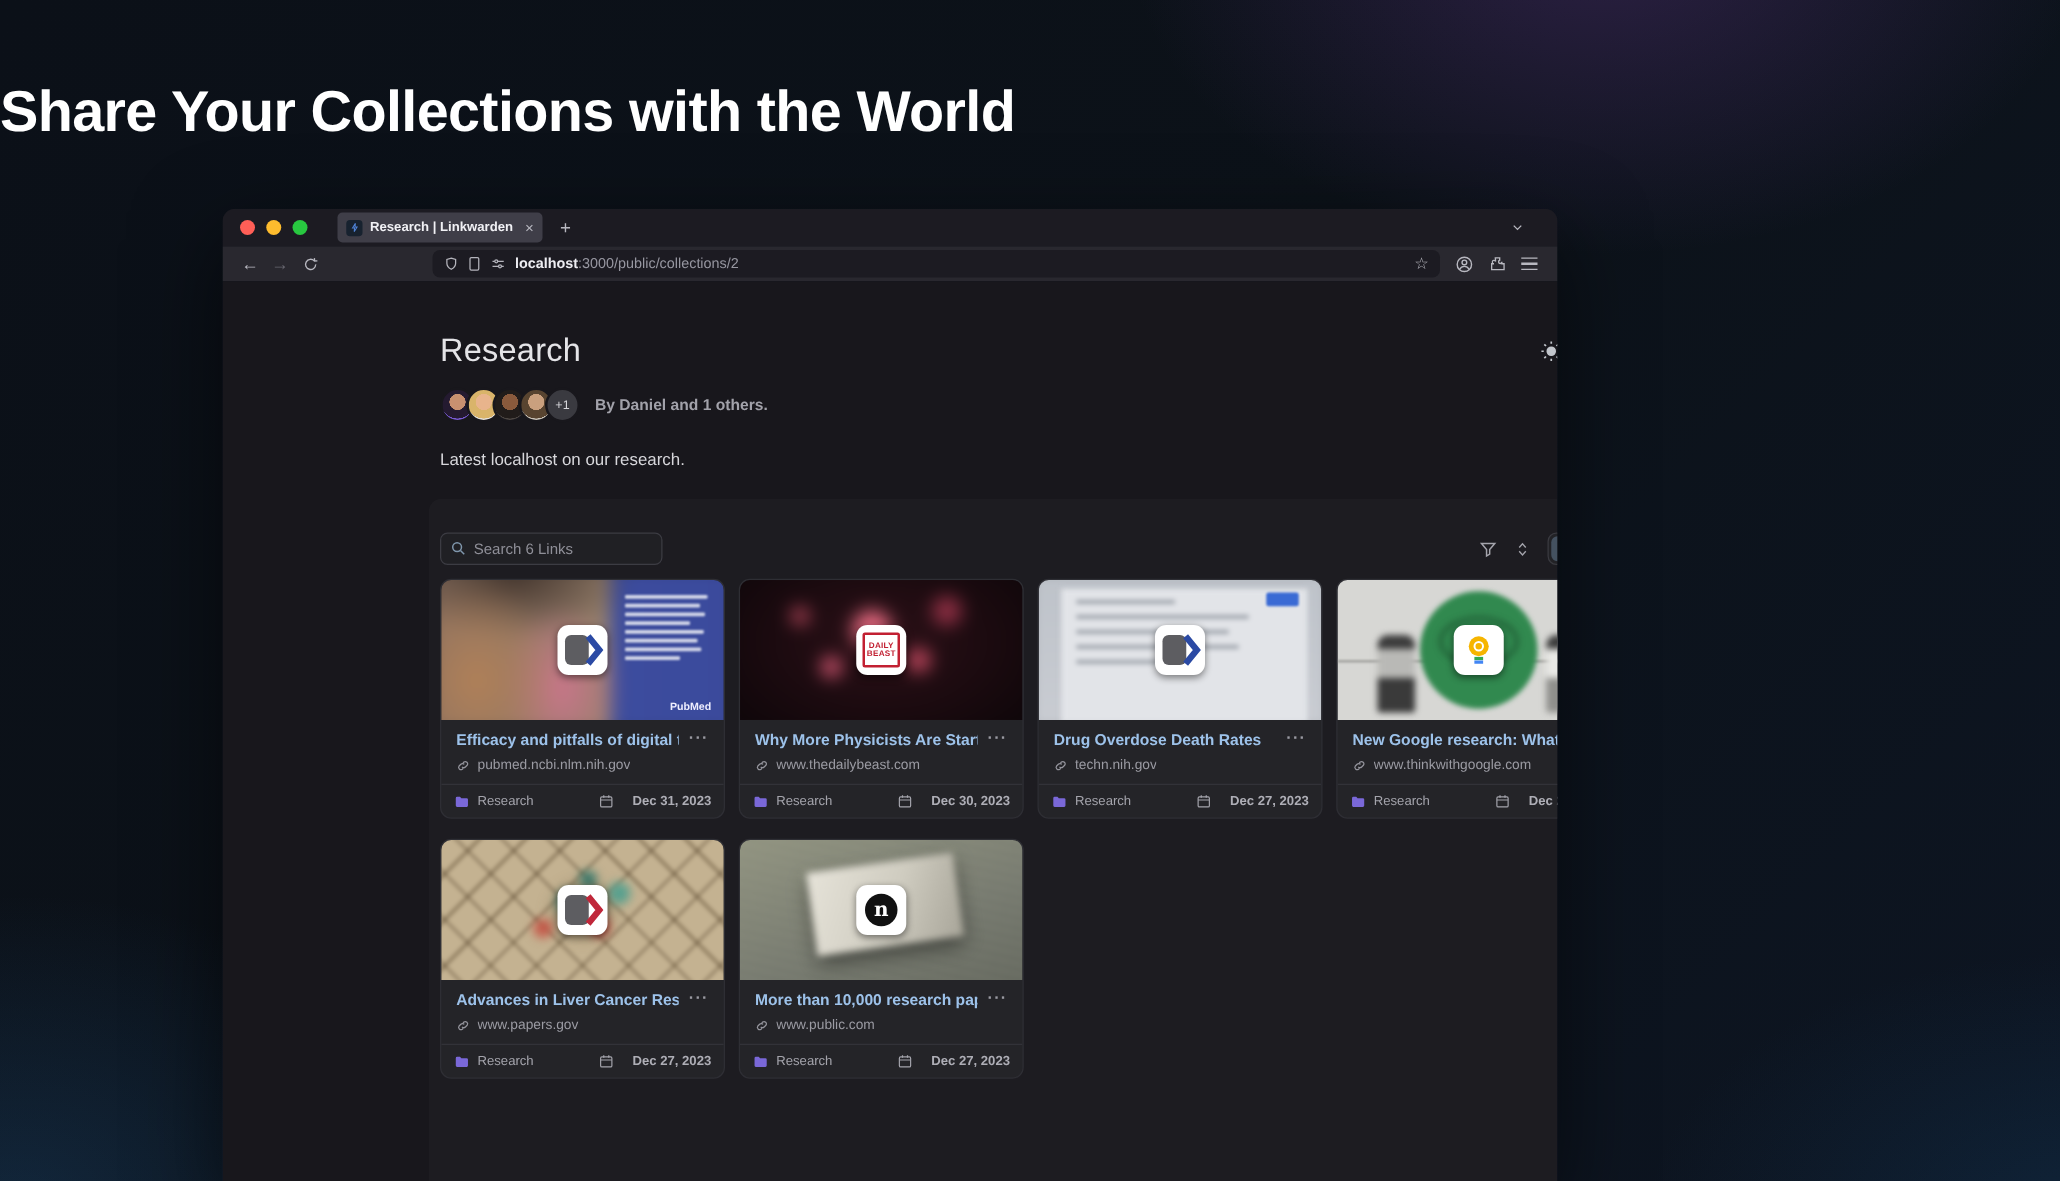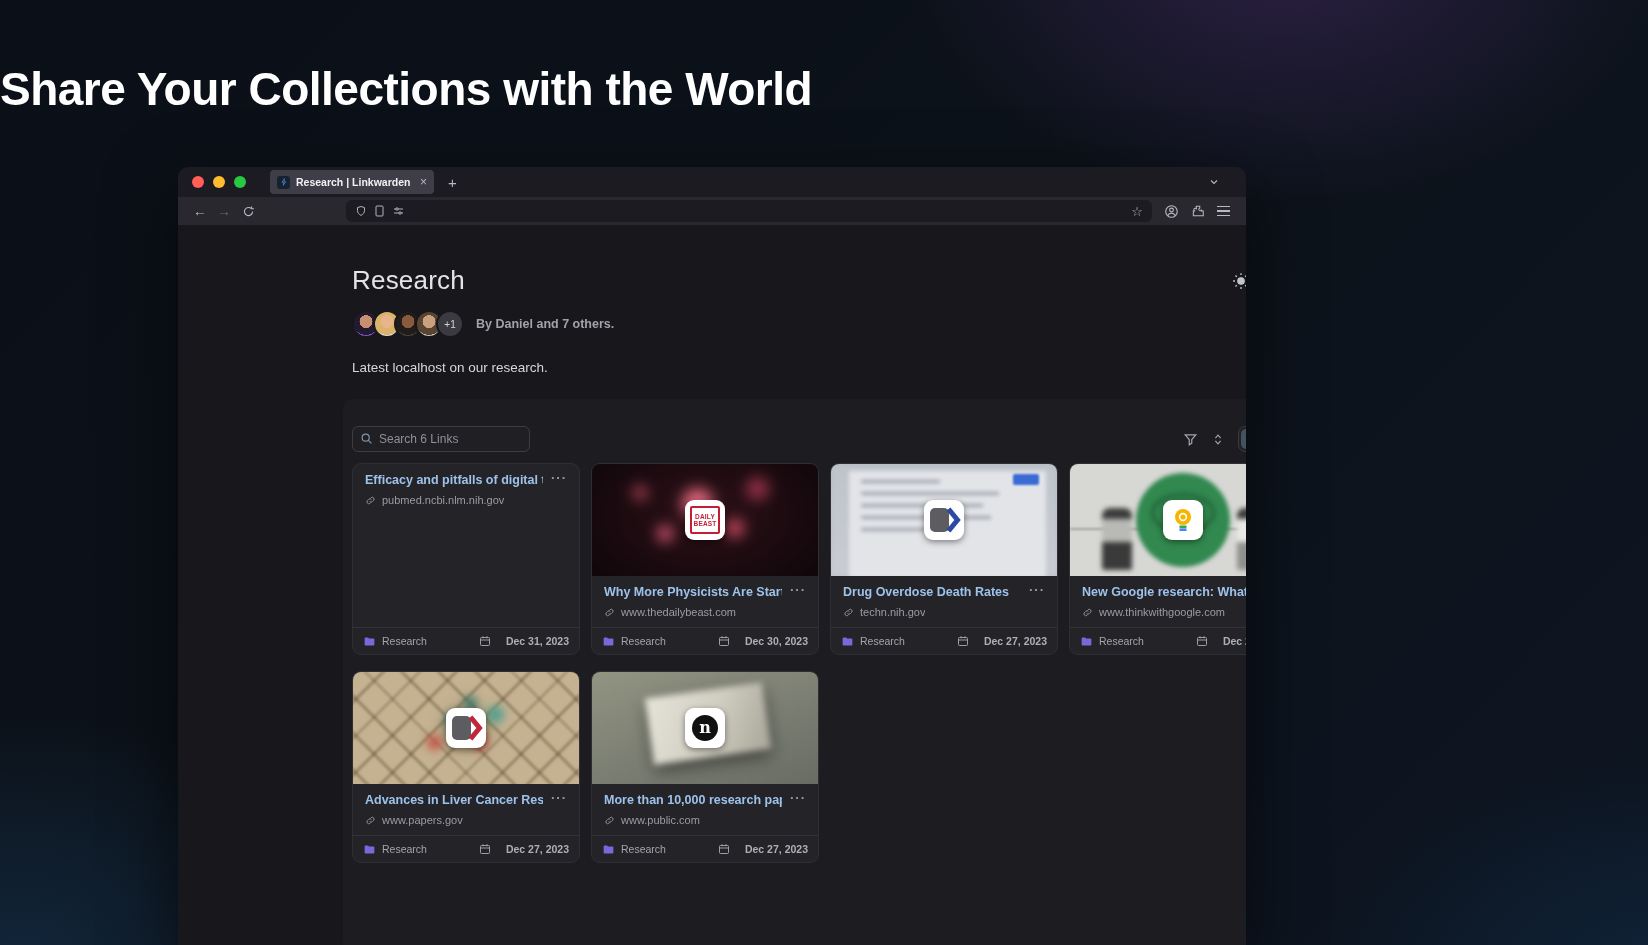--- a/index.html
+++ b/index.html
@@ -216,20 +216,21 @@
             </svg>
         </span>
         <span class="url-ic">
           <svg width="13" height="12" viewBox="0 0 24 24" fill="none" stroke="currentColor" stroke-width="2">
               <line x1="3" y1="8" x2="21" y2="8"></line>
               <circle cx="9" cy="8" r="2.4" fill="#29282f"></circle>
               <line x1="3" y1="16" x2="21" y2="16"></line>
               <circle cx="15" cy="16" r="2.4" fill="#29282f"></circle>
             </svg>
         </span>
+        <span class="url-text"><span class="url-host">localhost</span><span>:3000/public/collections/2</span></span>
         <span class="star">☆</span>
       </div>
       <div class="tb-right">
         <span>
           <svg width="15" height="15" viewBox="0 0 24 24" fill="none" stroke="currentColor" stroke-width="1.8">
               <circle cx="12" cy="12" r="9.2"></circle>
               <circle cx="12" cy="9.5" r="3"></circle>
               <path d="M5.8 18.6c1.4-2.6 3.6-4 6.2-4s4.8 1.4 6.2 4"></path>
             </svg>
         </span>
@@ -272,21 +273,21 @@
           </div>
         </div>
         <div class="byline">
           <div class="avatars">
             <span class="av av1"></span>
             <span class="av av2"></span>
             <span class="av av3"></span>
             <span class="av av4"></span>
             <span class="av av-more">+1</span>
           </div>
-          <span class="byline-text">By Daniel and 7 others.</span>
+          <span class="byline-text">By Daniel and 1 others.</span>
         </div>
         <div class="desc">Latest localhost on our research.</div>
 
         <div class="panel">
           <div class="tools">
             <span class="search-wrap">
               <span class="search-ic">
                 <svg width="13" height="13" viewBox="0 0 24 24" fill="none" stroke="currentColor" stroke-width="2.2">
                     <circle cx="10.5" cy="10.5" r="6.5"></circle>
                     <line x1="15.5" y1="15.5" x2="21" y2="21"></line>
@@ -321,20 +322,42 @@
                       <rect x="3" y="14" width="18" height="6" rx="1.5"></rect>
                     </svg>
                 </span>
               </div>
             </div>
           </div>
 
           <div class="grid">
 
             <div class="card">
+              <div class="art a1">
+                <div class="blur"></div>
+                <div class="lines">
+                    <i style="width:66px"></i>
+                    <i style="width:60px"></i>
+                    <i style="width:64px"></i>
+                    <i style="width:52px"></i>
+                    <i style="width:63px"></i>
+                    <i style="width:58px"></i>
+                    <i style="width:61px"></i>
+                    <i style="width:44px"></i>
+                  </div>
+                <div class="pm">PubMed</div>
+                <div class="badge">
+                  <span class="chev-sq"></span>
+                  <span class="chev-mark">
+                      <svg width="15" height="28" viewBox="0 0 15 28" fill="none" stroke="#2b4aa4" stroke-width="5">
+                        <polyline points="2.5,3 11.5,14 2.5,25"></polyline>
+                      </svg>
+                    </span>
+                </div>
+              </div>
               <div class="card-body">
                 <div class="title-row">
                   <span class="card-title">Efficacy and pitfalls of digital techn...</span>
                   <span class="more">···</span>
                 </div>
                 <div class="url-row">
                   <span>
                       <svg width="11" height="11" viewBox="0 0 24 24" fill="none" stroke="currentColor" stroke-width="2.1">
                         <path d="M10 14a4 4 0 0 0 6 .4l3-3a4 4 0 0 0-5.6-5.6l-1.7 1.7"></path>
                         <path d="M14 10a4 4 0 0 0-6-.4l-3 3a4 4 0 0 0 5.6 5.6l1.7-1.7"></path>

